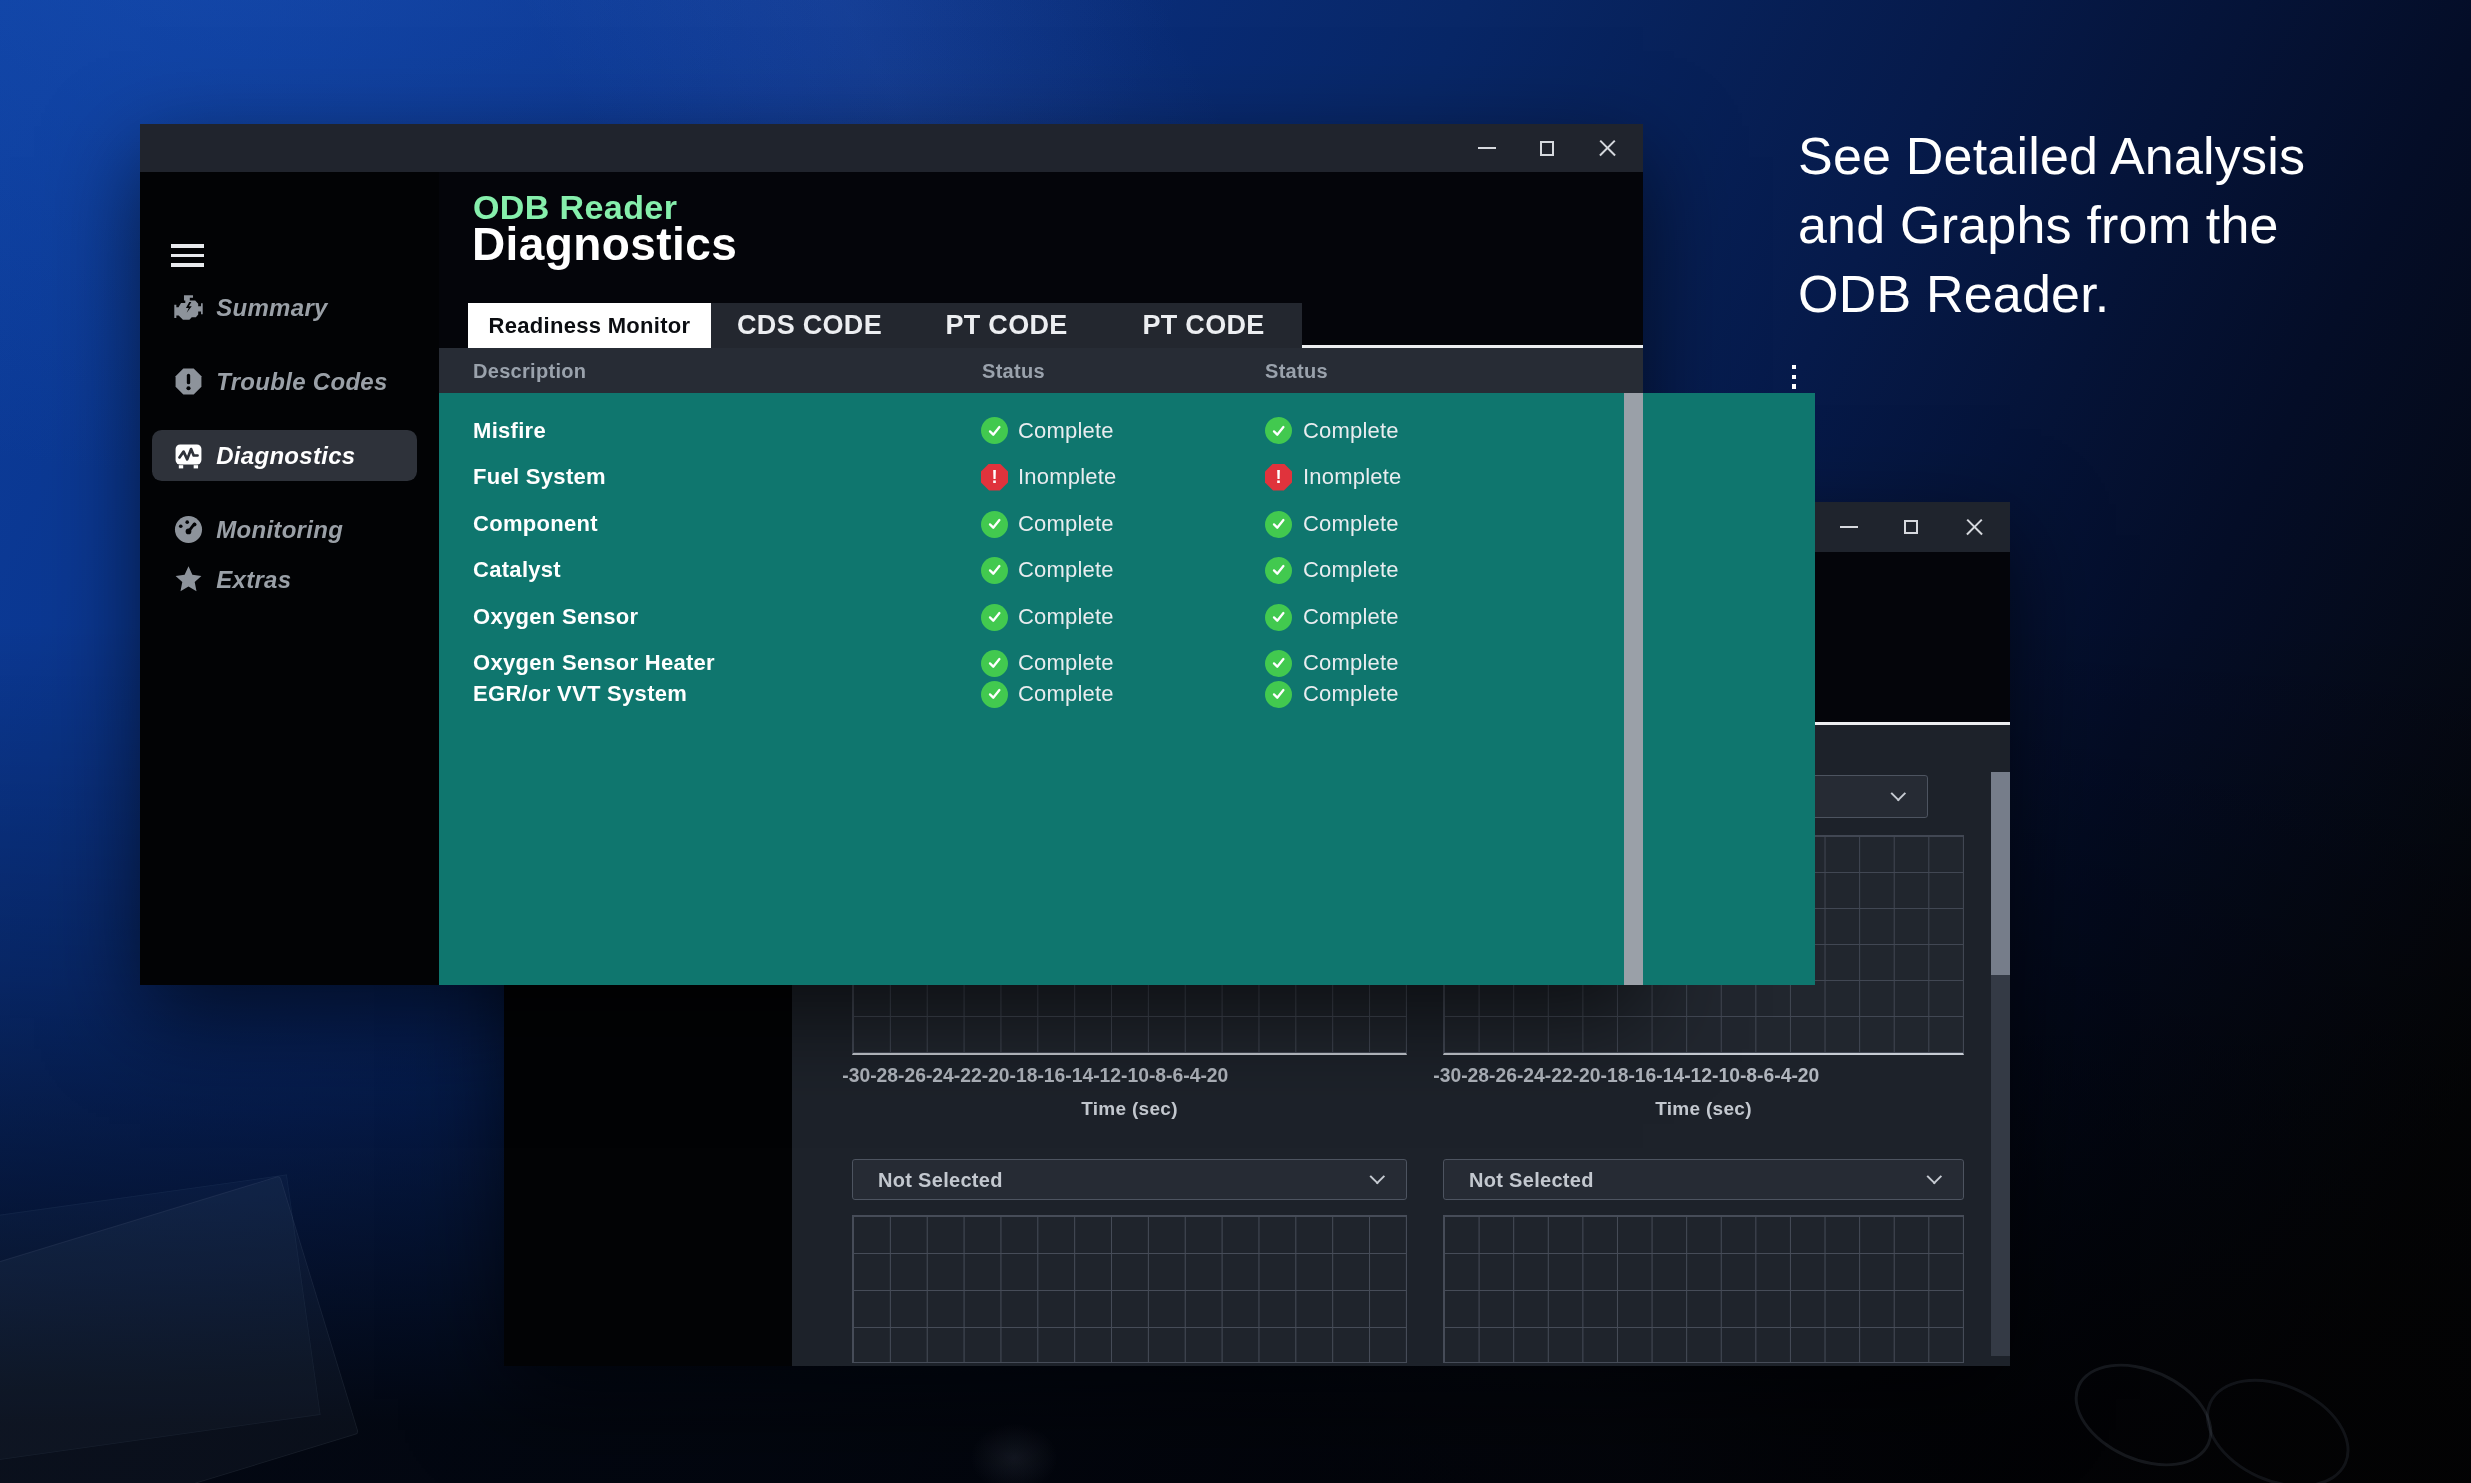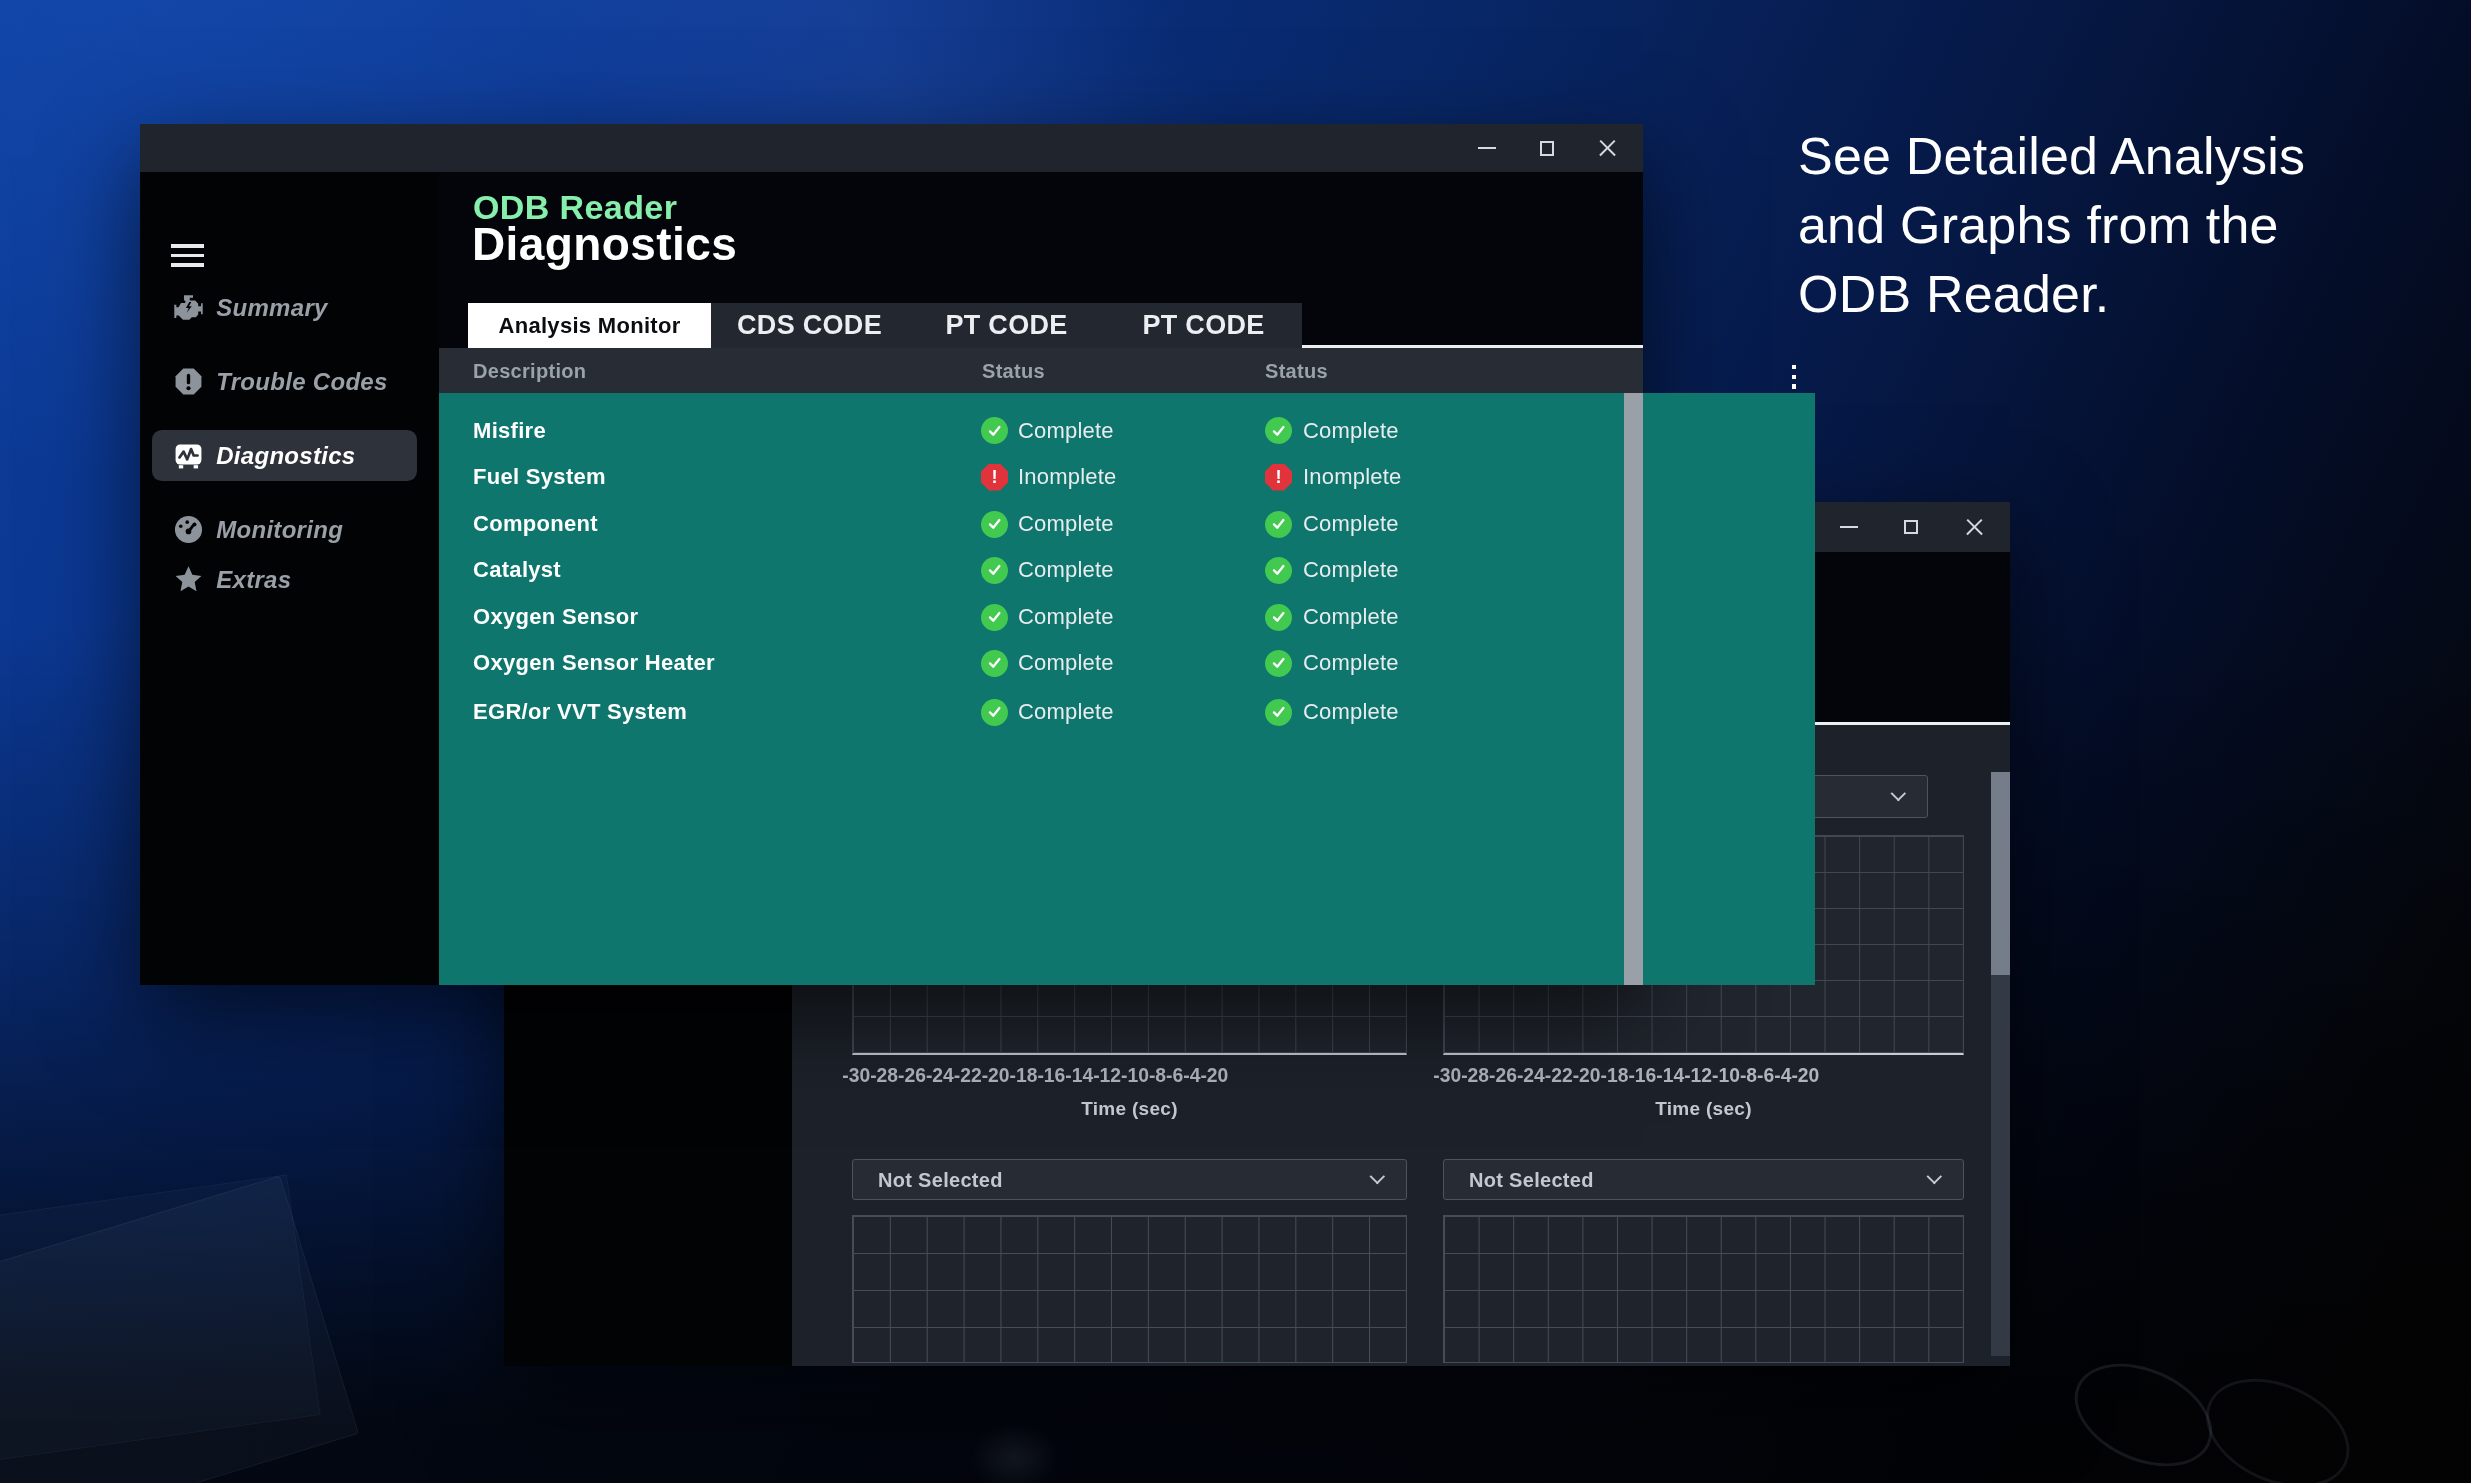--- a/index.html
+++ b/index.html
@@ -287,21 +287,21 @@
         </div>
       </div>
   </div>
 
   <div class="dheader"></div>
   <div class="app-label">ODB Reader</div>
   <div class="page-title">Diagnostics</div>
 
   <div class="tab-underline"></div>
   <div class="tab-row" id="tab-row">
-      <div class="tab active">Analysis Monitor</div>
+      <div class="tab active">Readiness Monitor</div>
       <div class="tab">CDS CODE</div>
       <div class="tab">PT CODE</div>
       <div class="tab">PT CODE</div>
     </div>
 
   <div class="thead">
     <span class="th-desc">Description</span>
     <span class="th-s1">Status</span>
     <span class="th-s2">Status</span>
   </div>
@@ -385,21 +385,21 @@
           </svg>
         </span>
         <span class="st-txt tx1">Complete</span>
         <span class="st-ic complete ic2">
           <svg viewBox="0 0 24 24">
             <path d="M5.5 13l4.5 4.5L18.5 7" stroke="#fff" stroke-width="3.2" fill="none" stroke-linecap="round" stroke-linejoin="round"></path>
           </svg>
         </span>
         <span class="st-txt tx2">Complete</span>
       </div>
-      <div class="trow" style="top: 296px;">
+      <div class="trow" style="top: 278px;">
         <span class="td-desc">EGR/or VVT System</span>
         <span class="st-ic complete ic1">
           <svg viewBox="0 0 24 24">
             <path d="M5.5 13l4.5 4.5L18.5 7" stroke="#fff" stroke-width="3.2" fill="none" stroke-linecap="round" stroke-linejoin="round"></path>
           </svg>
         </span>
         <span class="st-txt tx1">Complete</span>
         <span class="st-ic complete ic2">
           <svg viewBox="0 0 24 24">
             <path d="M5.5 13l4.5 4.5L18.5 7" stroke="#fff" stroke-width="3.2" fill="none" stroke-linecap="round" stroke-linejoin="round"></path>

